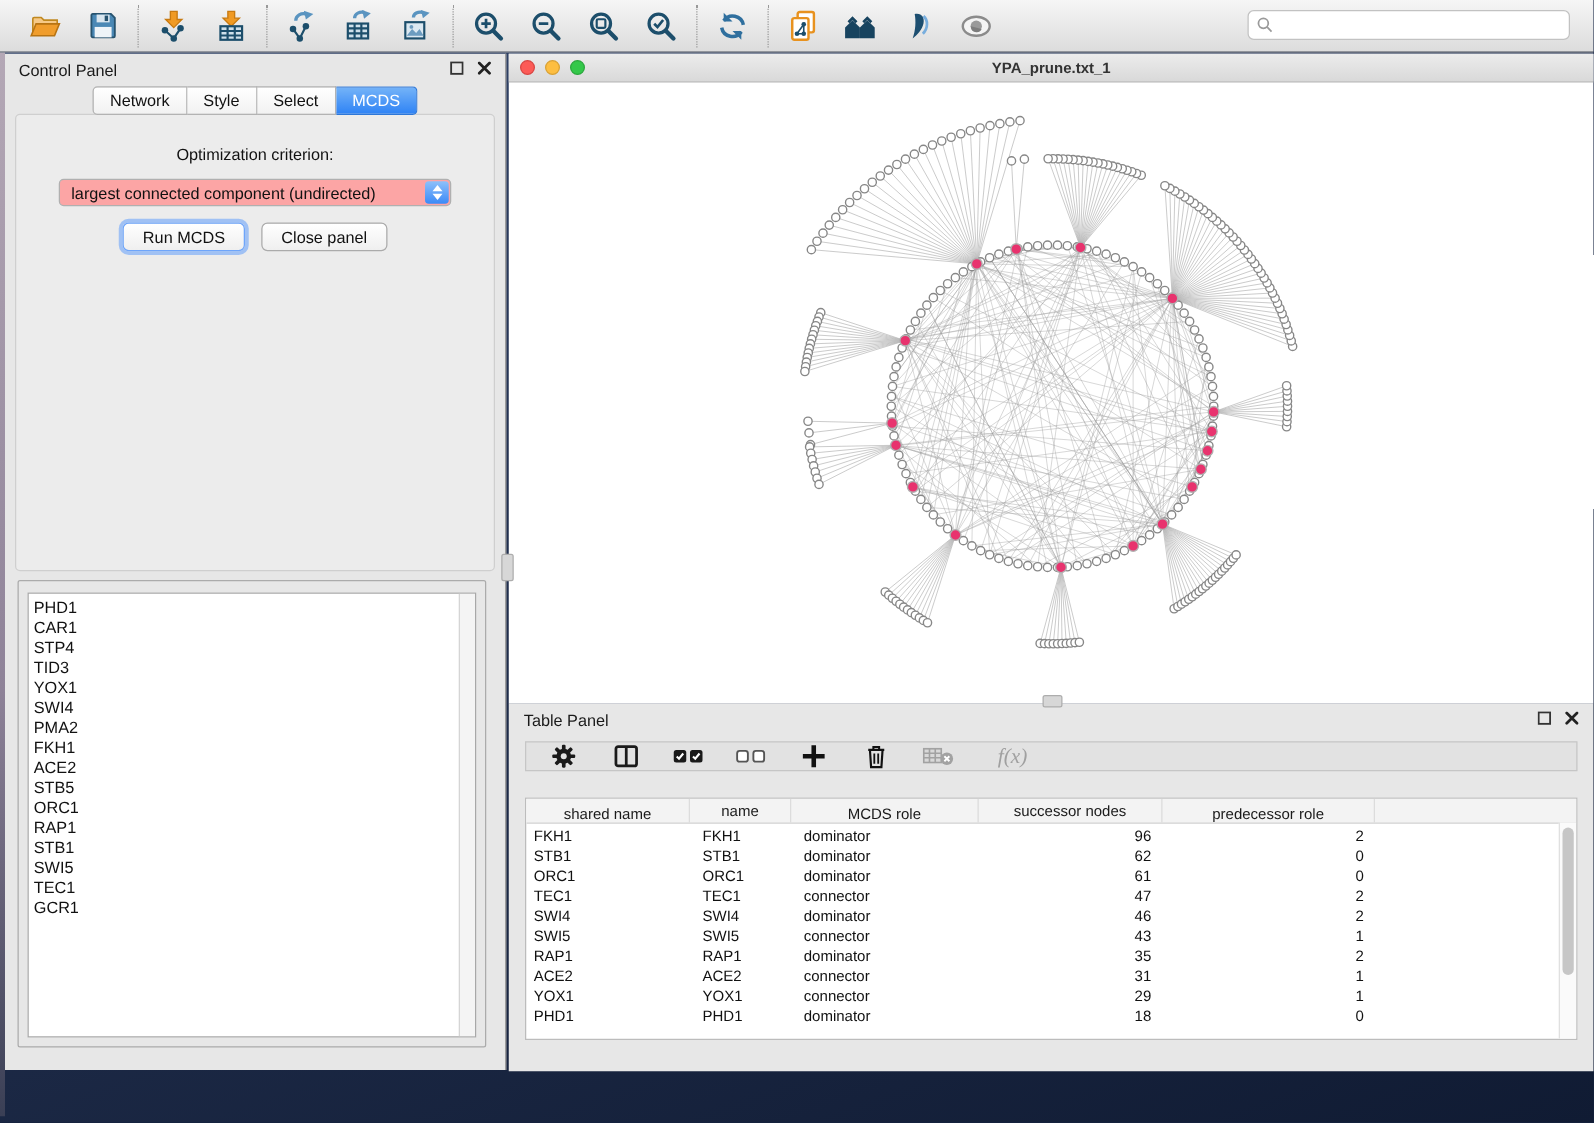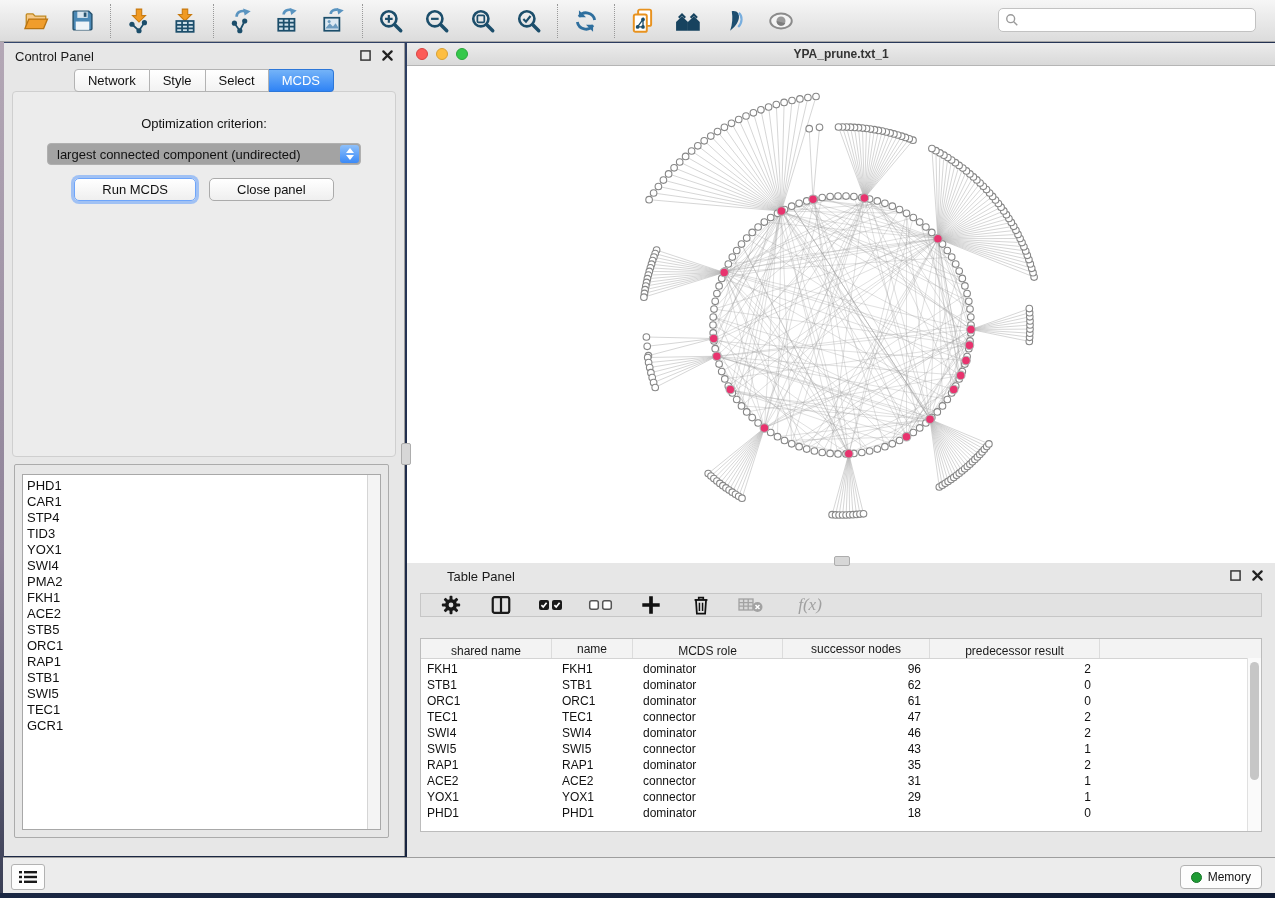--- a/index.html
+++ b/index.html
@@ -29,32 +29,32 @@
   .seg-tabs{display:flex;justify-content:center;position:relative;z-index:2;}
   .seg-tab{background:linear-gradient(#ffffff,#f2f2f2);border:1px solid #b3b3b3;border-left:none;
        padding:3px 13px;font-size:13px;color:#111;}
   .seg-tab:first-child{border-left:1px solid #b3b3b3;border-radius:4px 0 0 4px;}
   .seg-tab:last-child{border-radius:0 4px 4px 0;}
   .seg-tab.active{background:linear-gradient(#74b3f8,#2f83f5);color:#fff;border-color:#2d77d8;}
 
   .tab-content{margin:-1px 8px 0 8px;background:#ececec;border:1px solid #cfcfcf;border-radius:4px;
        height:364px;position:relative;z-index:1;}
   .crit-label{text-align:center;font-size:13px;color:#111;margin-top:24px;}
-  .combo{width:314px;height:22px;margin:12px auto 0 auto;background:#a3a3a3;border:1px solid #b0b0b0;
+  .combo{width:314px;height:22px;margin:12px auto 0 auto;background:#fca5a5;border:1px solid #b0b0b0;
        border-radius:4px;position:relative;display:flex;align-items:center;font-size:13px;color:#111;
        padding-left:9px;box-sizing:border-box;}
   .combo-stepper{position:absolute;right:1px;top:1px;bottom:1px;width:19px;border-radius:3px;
        background:linear-gradient(#8ec0fa,#3b8af7);display:flex;flex-direction:column;
        align-items:center;justify-content:center;gap:2px;}
   .combo-stepper i{width:0;height:0;border-left:4px solid transparent;border-right:4px solid transparent;}
   .combo-stepper .up{border-bottom:5px solid #fff;}
   .combo-stepper .dn{border-top:5px solid #fff;}
   .btn-row{display:flex;justify-content:center;gap:13px;margin-top:13px;}
   .btn{font-size:13px;color:#111;background:linear-gradient(#ffffff,#efefef);
-       border:1px solid #ababab;border-radius:5px;padding:3px 27px;}
+       border:1px solid #ababab;border-radius:5px;padding:3px 15px;}
   .btn.focused{box-shadow:0 0 0 3px rgba(110,165,250,.6);border-color:#6ea5fa;}
 
   .result-box{position:absolute;left:10px;top:421px;width:373px;height:372px;border:1px solid #ababab;
        border-radius:2px;background:transparent;}
   .result-legend{position:absolute;top:-8px;left:8px;background:#e7e7e7;padding:0 5px;font-size:13px;color:#111;margin-top:34px;}
   .result-list{position:absolute;left:7px;top:9px;right:7px;bottom:7px;background:#fff;
        border:1px solid #a8a8a8;overflow:hidden;}
   .result-scroll{position:absolute;right:0;top:0;bottom:0;width:12px;background:#f4f4f4;border-left:1px solid #d5d5d5;}
   .list-item{font-size:13px;line-height:16px;color:#111;padding-left:4px;}
   .result-items{padding-top:3px;}
@@ -70,21 +70,21 @@
   .light.yellow{background:#fdbe41;border:1px solid #d9a133;}
   .light.green{background:#34c84a;border:1px solid #2aa73c;}
   .graph-canvas{position:absolute;left:0;top:22px;width:868px;height:498px;}
 
   .vsplit-handle{position:absolute;left:401px;top:443px;width:8px;height:20px;background:#d7d7d7;
        border:1px solid #adadad;border-radius:2px;z-index:5;}
   .hsplit-handle{position:absolute;left:834px;top:556px;width:14px;height:8px;background:#d7d7d7;
        border:1px solid #adadad;border-radius:2px;z-index:5;}
 
   
-  .table-panel{position:absolute;left:407px;top:563px;width:868px;height:294px;background:#e7e7e7;box-sizing:border-box;padding-left:28px;}
+  .table-panel{position:absolute;left:407px;top:563px;width:868px;height:294px;background:#e7e7e7;box-sizing:border-box;}
   .tp-header{height:26px;display:flex;align-items:center;padding:0 12px;}
   .tp-toolbar{position:absolute;left:13px;right:13px;top:30px;height:24px;background:#e2e2e2;
        border:1px solid #c6c6c6;display:flex;align-items:center;gap:24px;padding-left:17px;box-sizing:border-box;}
   .tp-tool{display:flex;align-items:center;justify-content:center;width:26px;height:26px;}
   .fx{font-family:"Liberation Serif",serif;font-style:italic;font-size:17px;color:#a0a0a0;}
 
   .tp-table{position:absolute;left:13px;right:13px;top:75px;height:194px;background:#fff;
        border:1px solid #bcbcbc;box-sizing:border-box;overflow:hidden;}
   .thead{display:flex;height:19px;background:#f3f3f3;border-bottom:1px solid #d4d4d4;}
   .th{display:flex;align-items:center;justify-content:center;gap:5px;font-size:12px;color:#1a1a1a;
@@ -1108,21 +1108,21 @@
         </div>
         <div class="th c4">
           <svg width="12" height="11" viewBox="0 0 12 11">
               <g fill="#8a8a8a" stroke="#777" stroke-width=".6">
                 <rect x="4.4" y=".4" width="3.2" height="2.6"></rect>
                 <rect x=".4" y="7.4" width="3.2" height="2.6"></rect>
                 <rect x="8.4" y="7.4" width="3.2" height="2.6"></rect>
               </g>
               <path d="M6 3v2M2 7V5h8v2" stroke="#777" fill="none"></path>
             </svg>
-          <span>predecessor result</span>
+          <span>predecessor role</span>
         </div>
       </div>
       <div class="tbody" id="table-body">
           <div class="trow">
             <div class="td c0">FKH1</div>
             <div class="td c1">FKH1</div>
             <div class="td c2">dominator</div>
             <div class="td c3">96</div>
             <div class="td c4">2</div>
           </div>
@@ -1190,31 +1190,13 @@
             <div class="td c4">0</div>
           </div>
         </div>
       <div class="tscroll">
           <div class="tthumb"></div>
         </div>
     </div>
 
   </div>
 
-  <div class="statusbar">
-    <div class="list-btn">
-      <svg width="18" height="14" viewBox="0 0 18 14">
-          <g fill="#1a1a1a">
-            <rect x="0" y="1" width="3" height="2.4"></rect>
-            <rect x="0" y="5.8" width="3" height="2.4"></rect>
-            <rect x="0" y="10.6" width="3" height="2.4"></rect>
-            <rect x="5" y="1" width="13" height="2.4"></rect>
-            <rect x="5" y="5.8" width="13" height="2.4"></rect>
-            <rect x="5" y="10.6" width="13" height="2.4"></rect>
-          </g>
-        </svg>
-    </div>
-    <div class="memory-btn">
-      <span class="mem-dot"></span>
-      <span>Memory</span>
-    </div>
-  </div>
 </div>
 
 </body></html>

